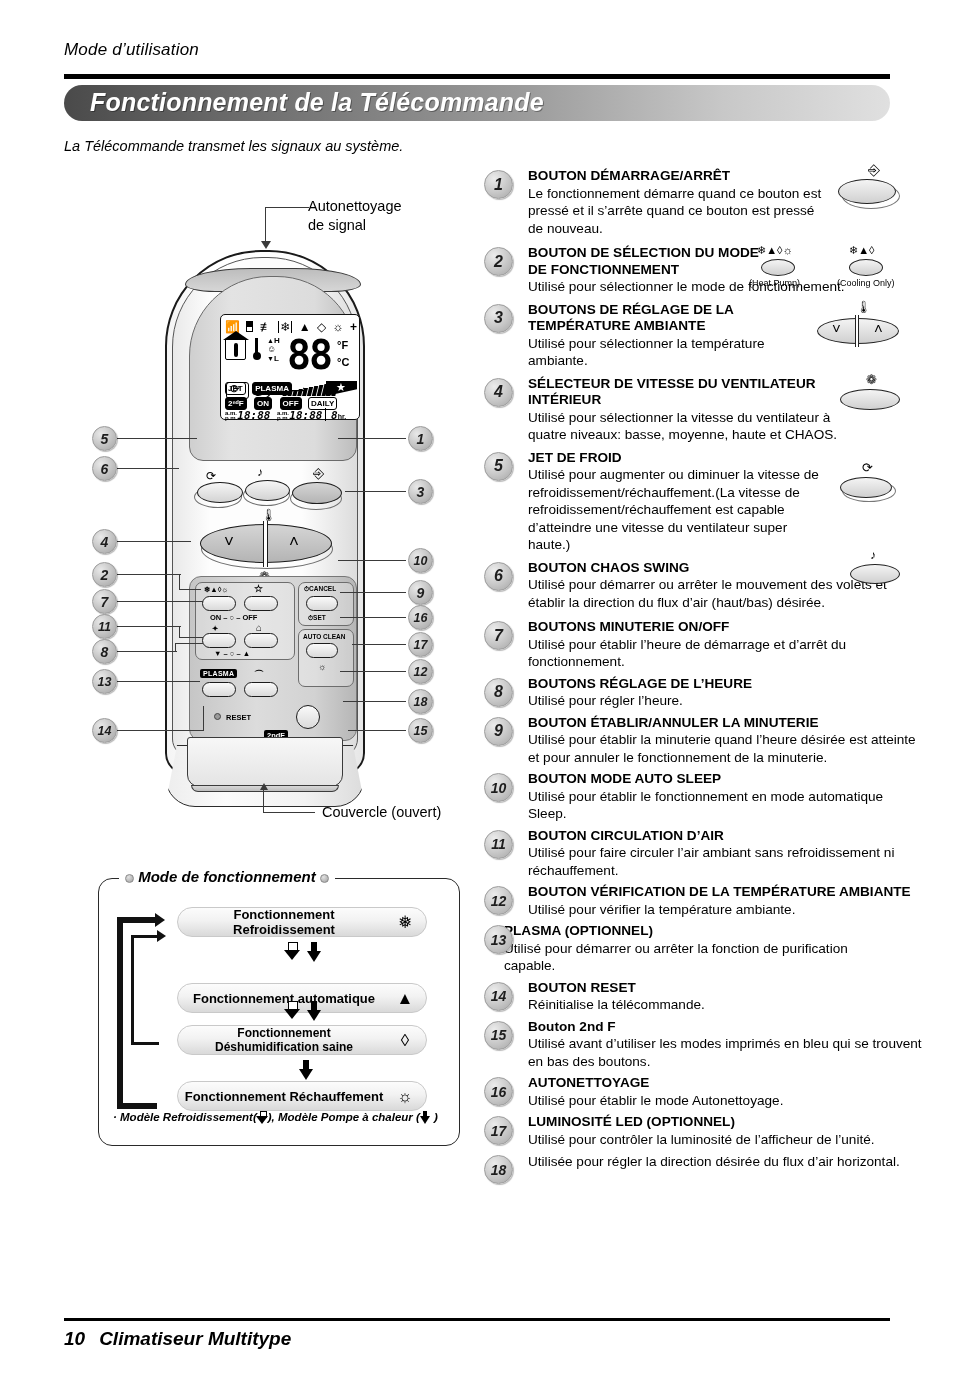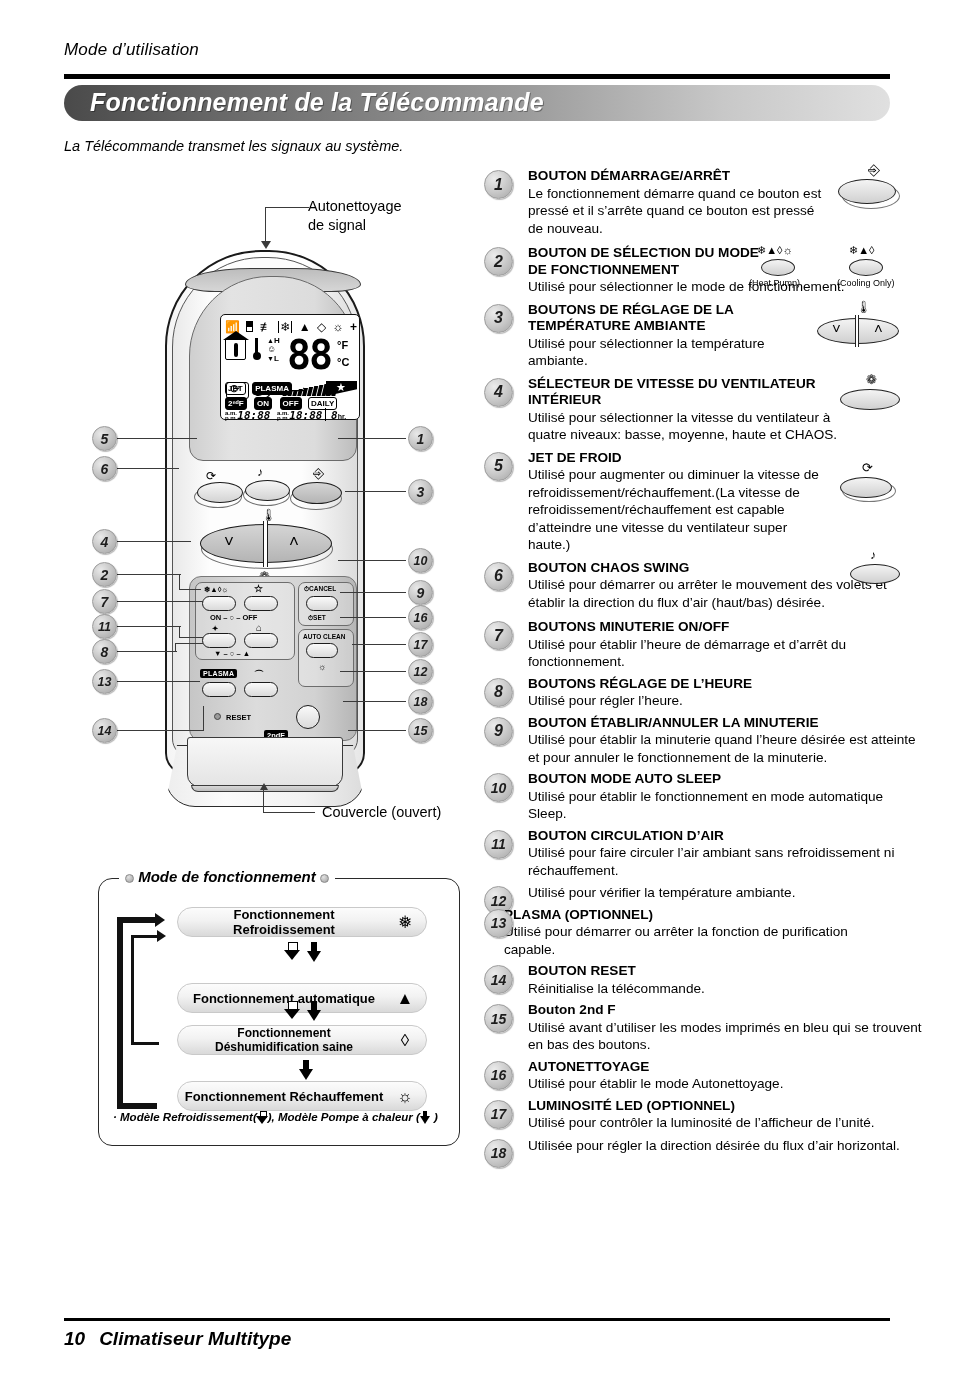--- a/index.html
+++ b/index.html
@@ -694,20 +694,21 @@
     <div class="num two">11</div>
     <div class="body" style="width:400px;">
       <div class="head">BOUTON CIRCULATION D’AIR</div>
       <div class="desc">Utilisé pour faire circuler l’air ambiant sans refroidissement ni réchauffement.</div>
     </div>
   </div>
 
   <div class="item" style="margin-top:4px;">
     <div class="num two">12</div>
     <div class="body" style="width:400px;">
+      <div class="head">BOUTON VÉRIFICATION DE LA TEMPÉRATURE AMBIANTE</div>
       <div class="desc">Utilisé pour vérifier la température ambiante.</div>
     </div>
   </div>
 
   <div class="item" style="margin-top:4px;">
     <div class="num two">13</div>
     <div class="body" style="width:395px;margin-left:20px;">
       <div class="head">PLASMA (OPTIONNEL)</div>
       <div class="desc">Utilisé pour démarrer ou arrêter la fonction de purification capable.</div>
     </div>

